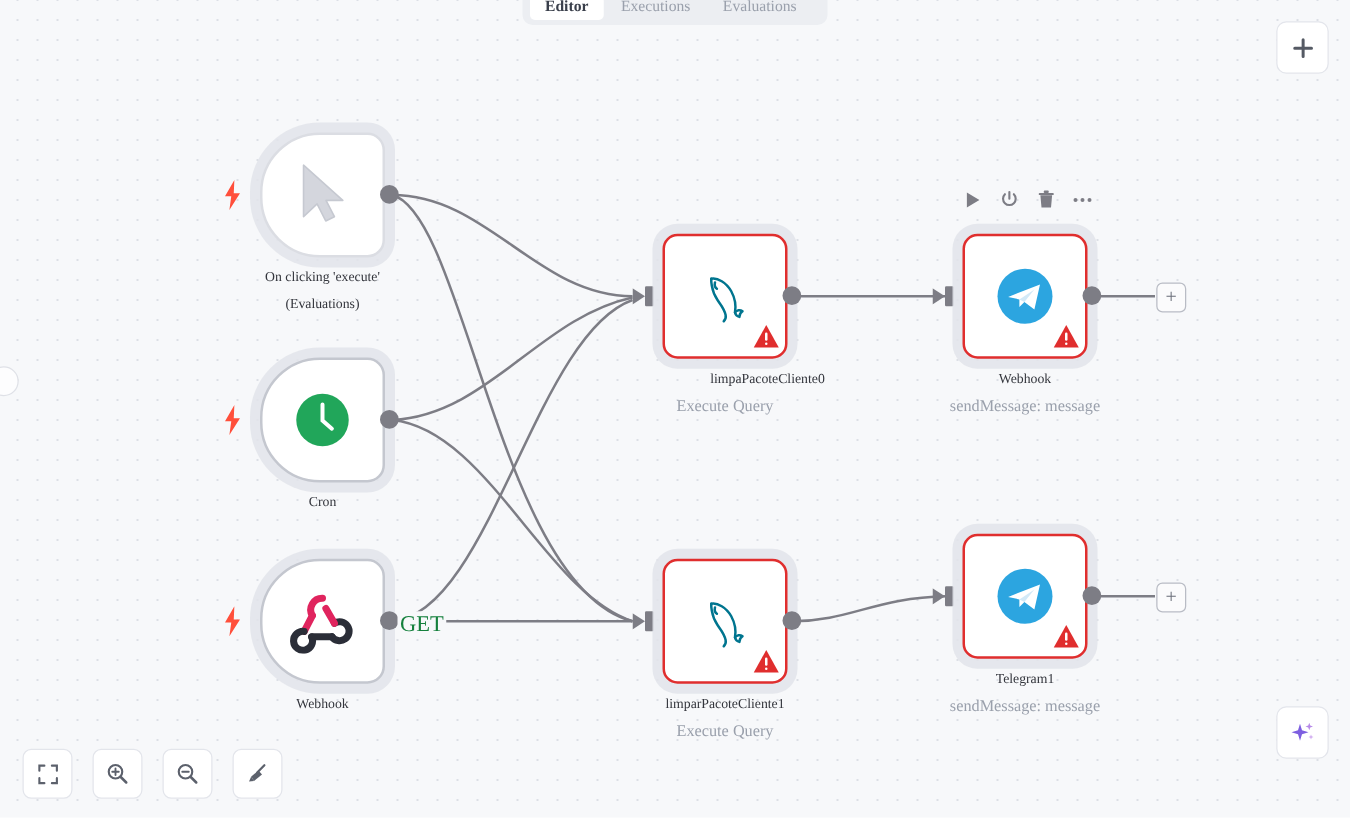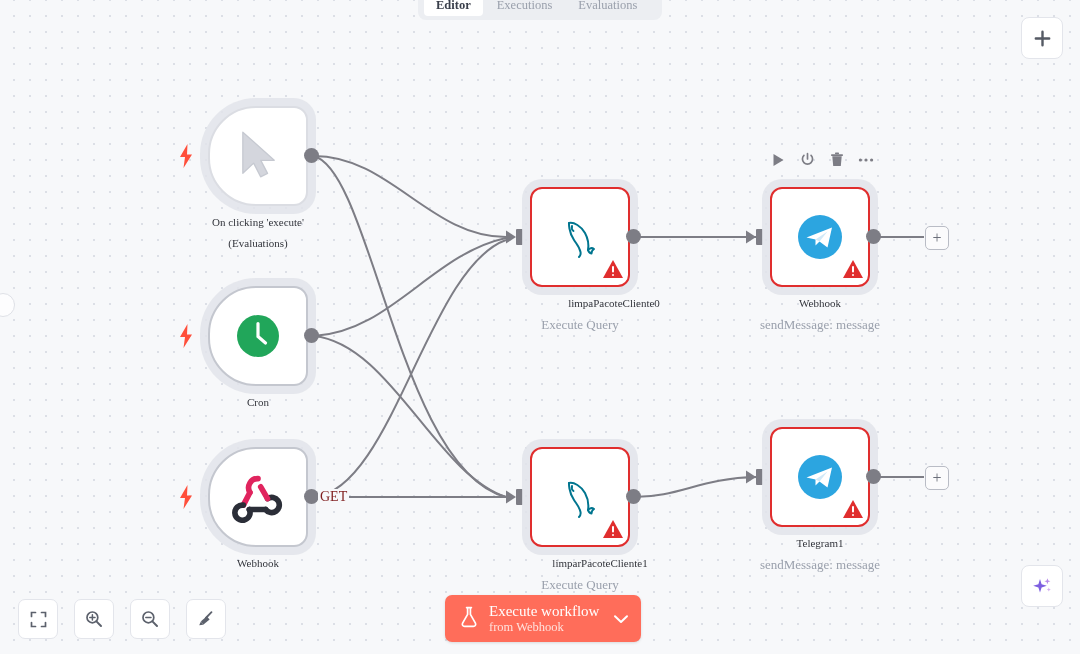--- a/index.html
+++ b/index.html
@@ -194,22 +194,22 @@
     position: absolute;
     left: -9px; top: 293px;
     width: 22px; height: 22px;
     border: 1.5px solid #dfe1e7;
     border-radius: 50%;
     background: #fdfdfe;
   }
 
   .get-label {
     position: absolute;
-    font-size: 14px;
-    color: #7f1d1d;
+    font-size: 18px;
+    color: #15803d;
     background: #f7f8fa;
     padding: 0 2px;
   }
 </style>
 </head>
 <body>
 
 <div id="app">
 
   <div class="tabbar">
@@ -337,21 +337,21 @@
           <path d="M20 17 C19.5 19, 20 21, 21.5 22"></path>
         </g>
       </svg>
     </div>
     <div class="dot-out" style="left:96px; top:42px;"></div>
     <svg class="warn" style="left:72px; top:72px;" viewBox="0 0 22 20">
       <path d="M11 1 L21 19 L1 19 Z" fill="#e02e2e"></path>
       <rect x="10" y="7" width="2" height="6.5" rx="1" fill="#ffffff"></rect>
       <rect x="10" y="15" width="2" height="2" rx="1" fill="#ffffff"></rect>
     </svg>
-    <div class="nodelabel" style="top:107px;margin-left:20px;">limparPacoteCliente1</div>
+    <div class="nodelabel" style="top:107px;">limparPacoteCliente1</div>
     <div class="nodesub" style="top:129px;">Execute Query</div>
   </div>
 
   <div class="node regular err" style="left:770px; top:187px; width:100px; height:100px;">
     <div class="node-toolbar" style="left:0px; top:-36px;">
       <span class="tb-btn">
         <svg width="13" height="14" viewBox="0 0 13 14">
             <path d="M1.5 1 L11.5 7 L1.5 13 Z" fill="#7d7d85"></path>
           </svg>
       </span>
@@ -448,36 +448,20 @@
     </div>
     <div class="ctrl-btn">
       <svg width="18" height="18" viewBox="0 0 18 18">
         <path d="M14.5 2.2 L8.8 8" stroke="#5c616c" stroke-width="1.8" stroke-linecap="round" fill="none"></path>
         <path d="M9.8 6.3 L12.6 9.6 L6.2 14.8 L4 11.2 Z" fill="#5c616c"></path>
         <path d="M4 11.2 L2.2 15.2 L6.2 14.8 Z" fill="#5c616c"></path>
       </svg>
     </div>
   </div>
 
-  <div class="exec-wrap">
-    <span>
-      <svg width="20" height="22" viewBox="0 0 20 22">
-        <path d="M7.6 1.6 L12.4 1.6 M8.6 1.6 L8.6 8.4 L3.6 17.2 C2.8 18.8 3.8 20.4 5.6 20.4 L14.4 20.4 C16.2 20.4 17.2 18.8 16.4 17.2 L11.4 8.4 L11.4 1.6" stroke="#ffffff" stroke-width="1.7" fill="none" stroke-linecap="round" stroke-linejoin="round"></path>
-      </svg>
-    </span>
-    <span class="exec-texts">
-      <span class="exec-main">Execute workflow</span>
-      <span class="exec-sub">from Webhook</span>
-    </span>
-    <span class="exec-chev">
-      <svg width="16" height="10" viewBox="0 0 16 10">
-        <path d="M2 2.2 L8 8 L14 2.2" stroke="#ffffff" stroke-width="2" fill="none" stroke-linecap="round" stroke-linejoin="round"></path>
-      </svg>
-    </span>
-  </div>
 
   <div class="corner-btn" id="add-node-button">
     <svg width="17" height="17" viewBox="0 0 17 17">
       <path d="M8.5 1.8 L8.5 15.2 M1.8 8.5 L15.2 8.5" stroke="#555a64" stroke-width="2.4" stroke-linecap="round"></path>
     </svg>
   </div>
 
   <div class="corner-btn" id="ai-assistant-button">
     <svg width="22" height="22" viewBox="0 0 22 22">
       <path d="M9 4 L10.6 9.2 L15.8 10.8 L10.6 12.4 L9 17.6 L7.4 12.4 L2.2 10.8 L7.4 9.2 Z" fill="#7d5fe0"></path>

